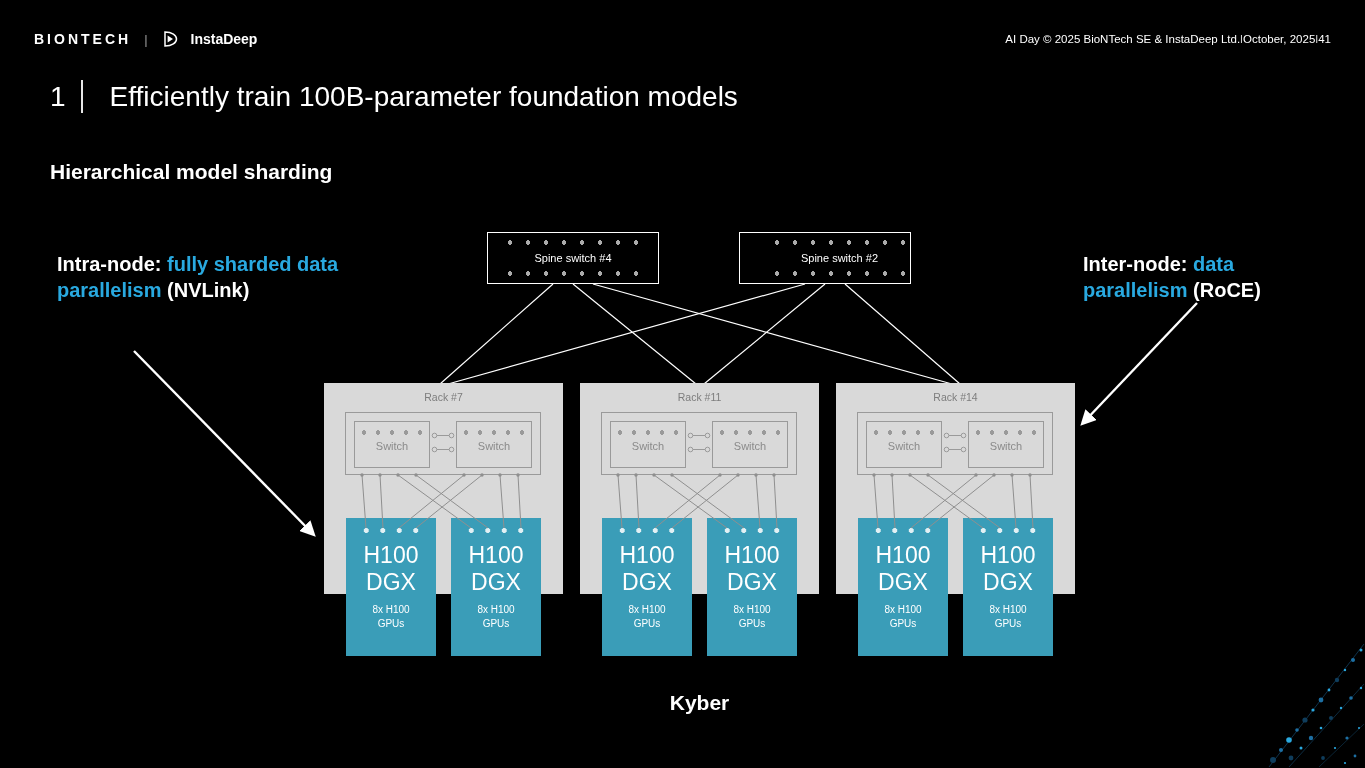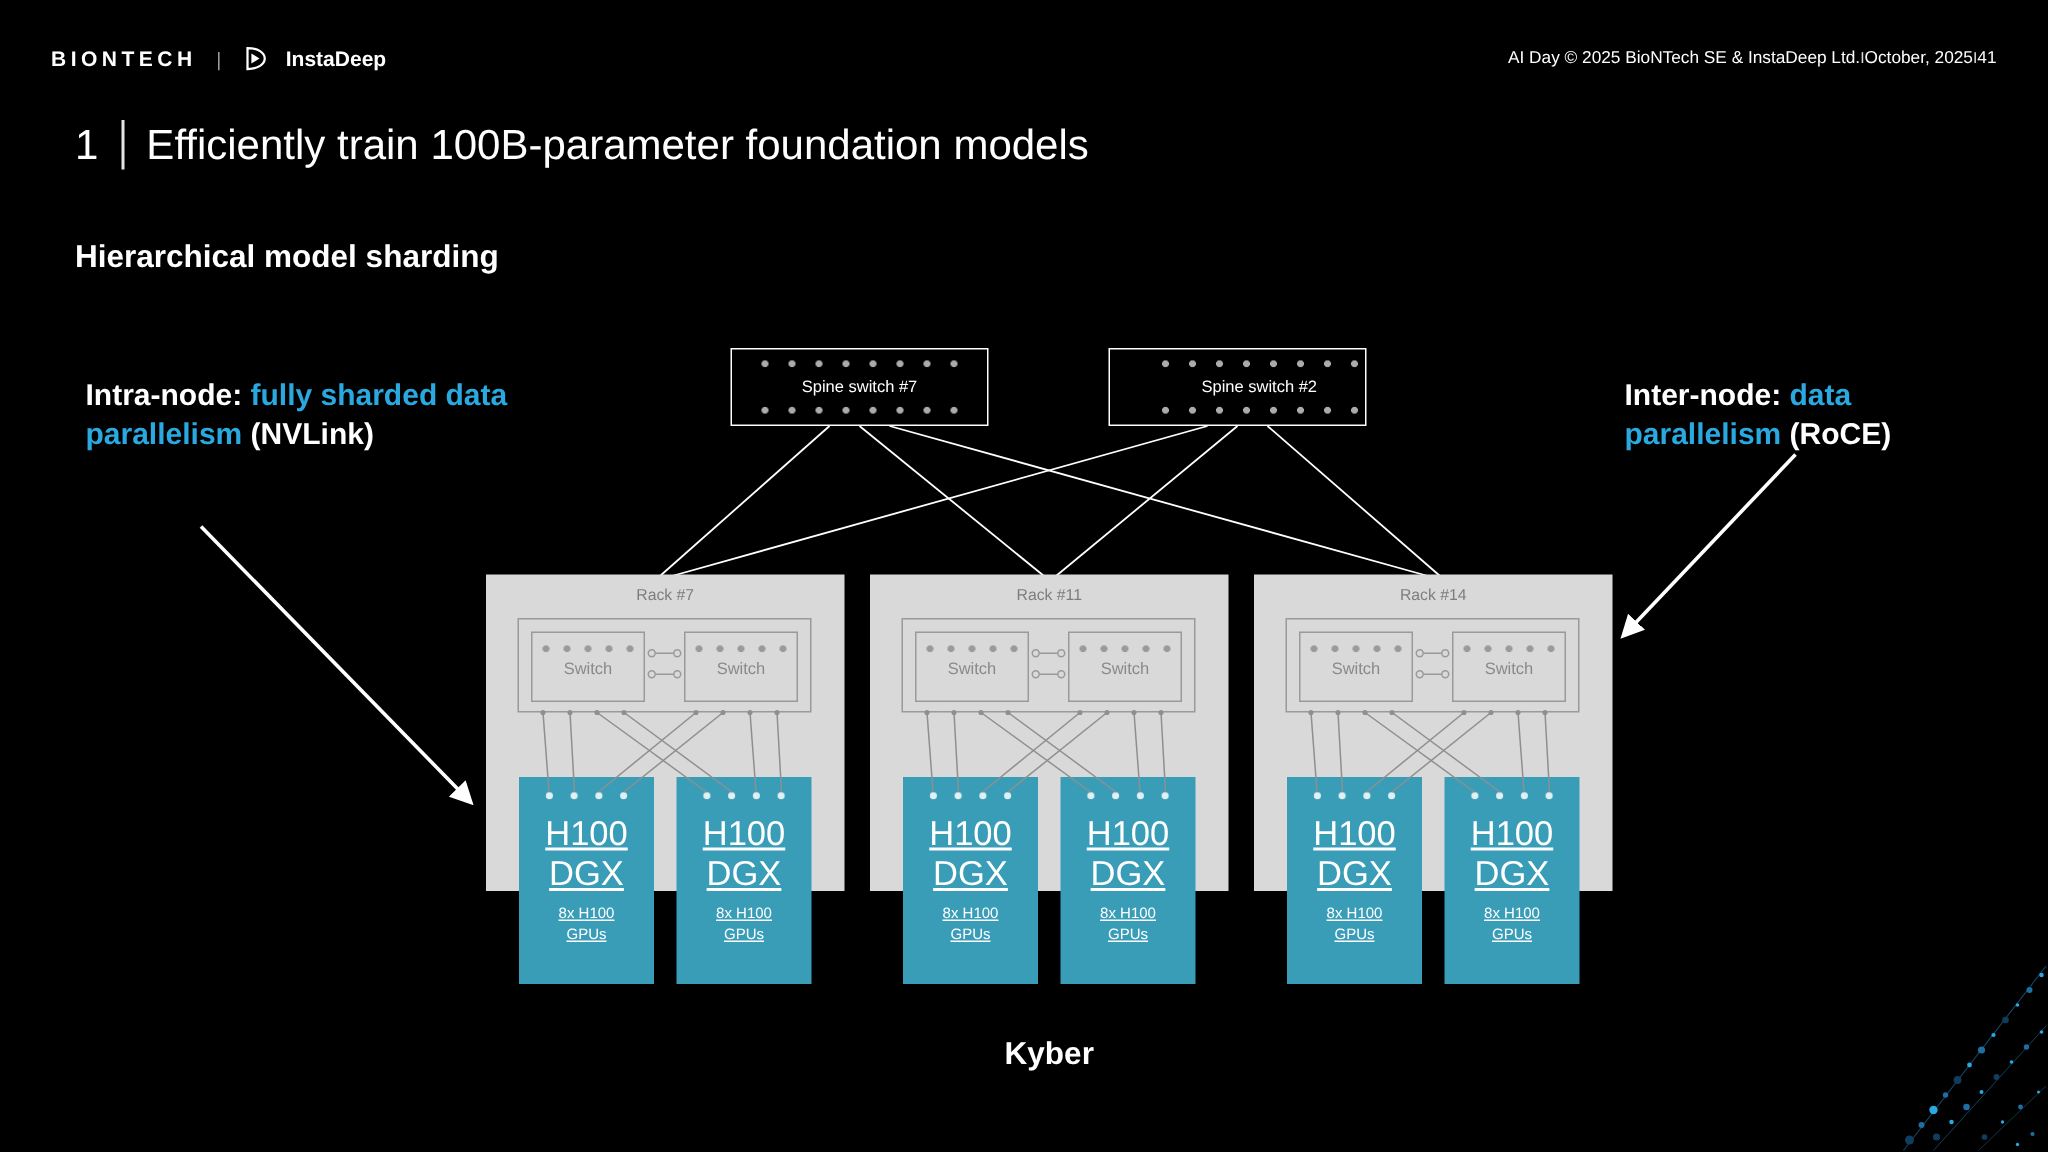--- a/index.html
+++ b/index.html
@@ -22,21 +22,21 @@
   .biontech{font-size:14px;font-weight:bold;letter-spacing:3px;color:#fff;}
   .logo-divider{color:#9a9a9a;font-size:13px;font-weight:300;}
   .instadeep{display:flex;align-items:center;gap:12px;font-size:14px;font-weight:bold;color:#fff;}
   .header-meta{font-size:11.5px;color:#fff;display:flex;align-items:center;gap:0;}
   .meta-sep{opacity:.85;font-size:10.5px;}
 
   
   .title{position:absolute;left:50px;top:80px;display:flex;align-items:center;gap:15px;}
   .title-num{font-size:28px;}
   .title-bar{width:2px;height:33px;background:#e6e6e6;}
-  .title-text{font-size:28px;}
+  .title-text{font-size:28px;margin-left:12px;}
   .subtitle{position:absolute;left:50px;top:160px;font-size:21px;font-weight:bold;}
 
   
   .annot{position:absolute;font-size:20px;font-weight:bold;line-height:1.3;}
   .annot-left{left:57px;top:251px;width:320px;}
   .annot-right{left:1083px;top:251px;width:200px;}
   .hl{color:var(--accent);}
 
   
   .overlay{position:absolute;left:0;top:0;pointer-events:none;}
@@ -57,21 +57,21 @@
   .rack-label{text-align:center;font-size:10.5px;color:#7d7d7d;padding-top:8px;}
   .switch-outer{position:absolute;left:21px;top:29px;width:196px;height:63px;border:1px solid #9a9a9a;}
   .switch-box{
     position:absolute;top:8px;width:76px;height:47px;border:1px solid #9a9a9a;
     display:flex;flex-direction:column;align-items:center;padding-top:7px;gap:5px;
   }
   .switch-label{font-size:11px;color:#8a8a8a;line-height:1;}
   .link-icons{position:absolute;left:85px;top:19px;width:24px;display:flex;flex-direction:column;gap:7px;align-items:center;}
   .dgx{
     position:absolute;top:135px;width:90px;height:138px;background:var(--teal);
-    display:flex;flex-direction:column;align-items:center;color:#fff;text-decoration:underline;
+    display:flex;flex-direction:column;align-items:center;color:#fff;
   }
   .dgx-title{font-size:23px;margin-top:9px;line-height:1.05;}
   .dgx-title2{font-size:23px;margin-top:3px;line-height:1.05;}
   .dgx-detail{font-size:10px;margin-top:9px;line-height:1.35;text-align:center;}
   .rack-svg{position:absolute;left:0;top:0;pointer-events:none;}
 
   
   .kyber{position:absolute;left:324px;top:691px;width:751px;text-align:center;font-size:21px;font-weight:bold;}
 
   
@@ -133,21 +133,21 @@
 
   <div class="annot annot-left">
     <span>Intra-node: </span><span class="hl">fully sharded data parallelism</span><span> (NVLink)</span>
   </div>
   <div class="annot annot-right">
     <span>Inter-node: </span><span class="hl">data parallelism</span><span> (RoCE)</span>
   </div>
 
   <div class="spine" style="left:487px;">
     <div class="dots dots-8"></div>
-    <div class="spine-label">Spine switch #7</div>
+    <div class="spine-label">Spine switch #4</div>
     <div class="dots dots-8"></div>
   </div>
   <div class="spine" style="left:739px;padding-left:29px;">
     <div class="dots dots-8"></div>
     <div class="spine-label">Spine switch #2</div>
     <div class="dots dots-8"></div>
   </div>
 
   <div class="rack" style="left:324px;">
     <div class="rack-label">Rack #7</div>

